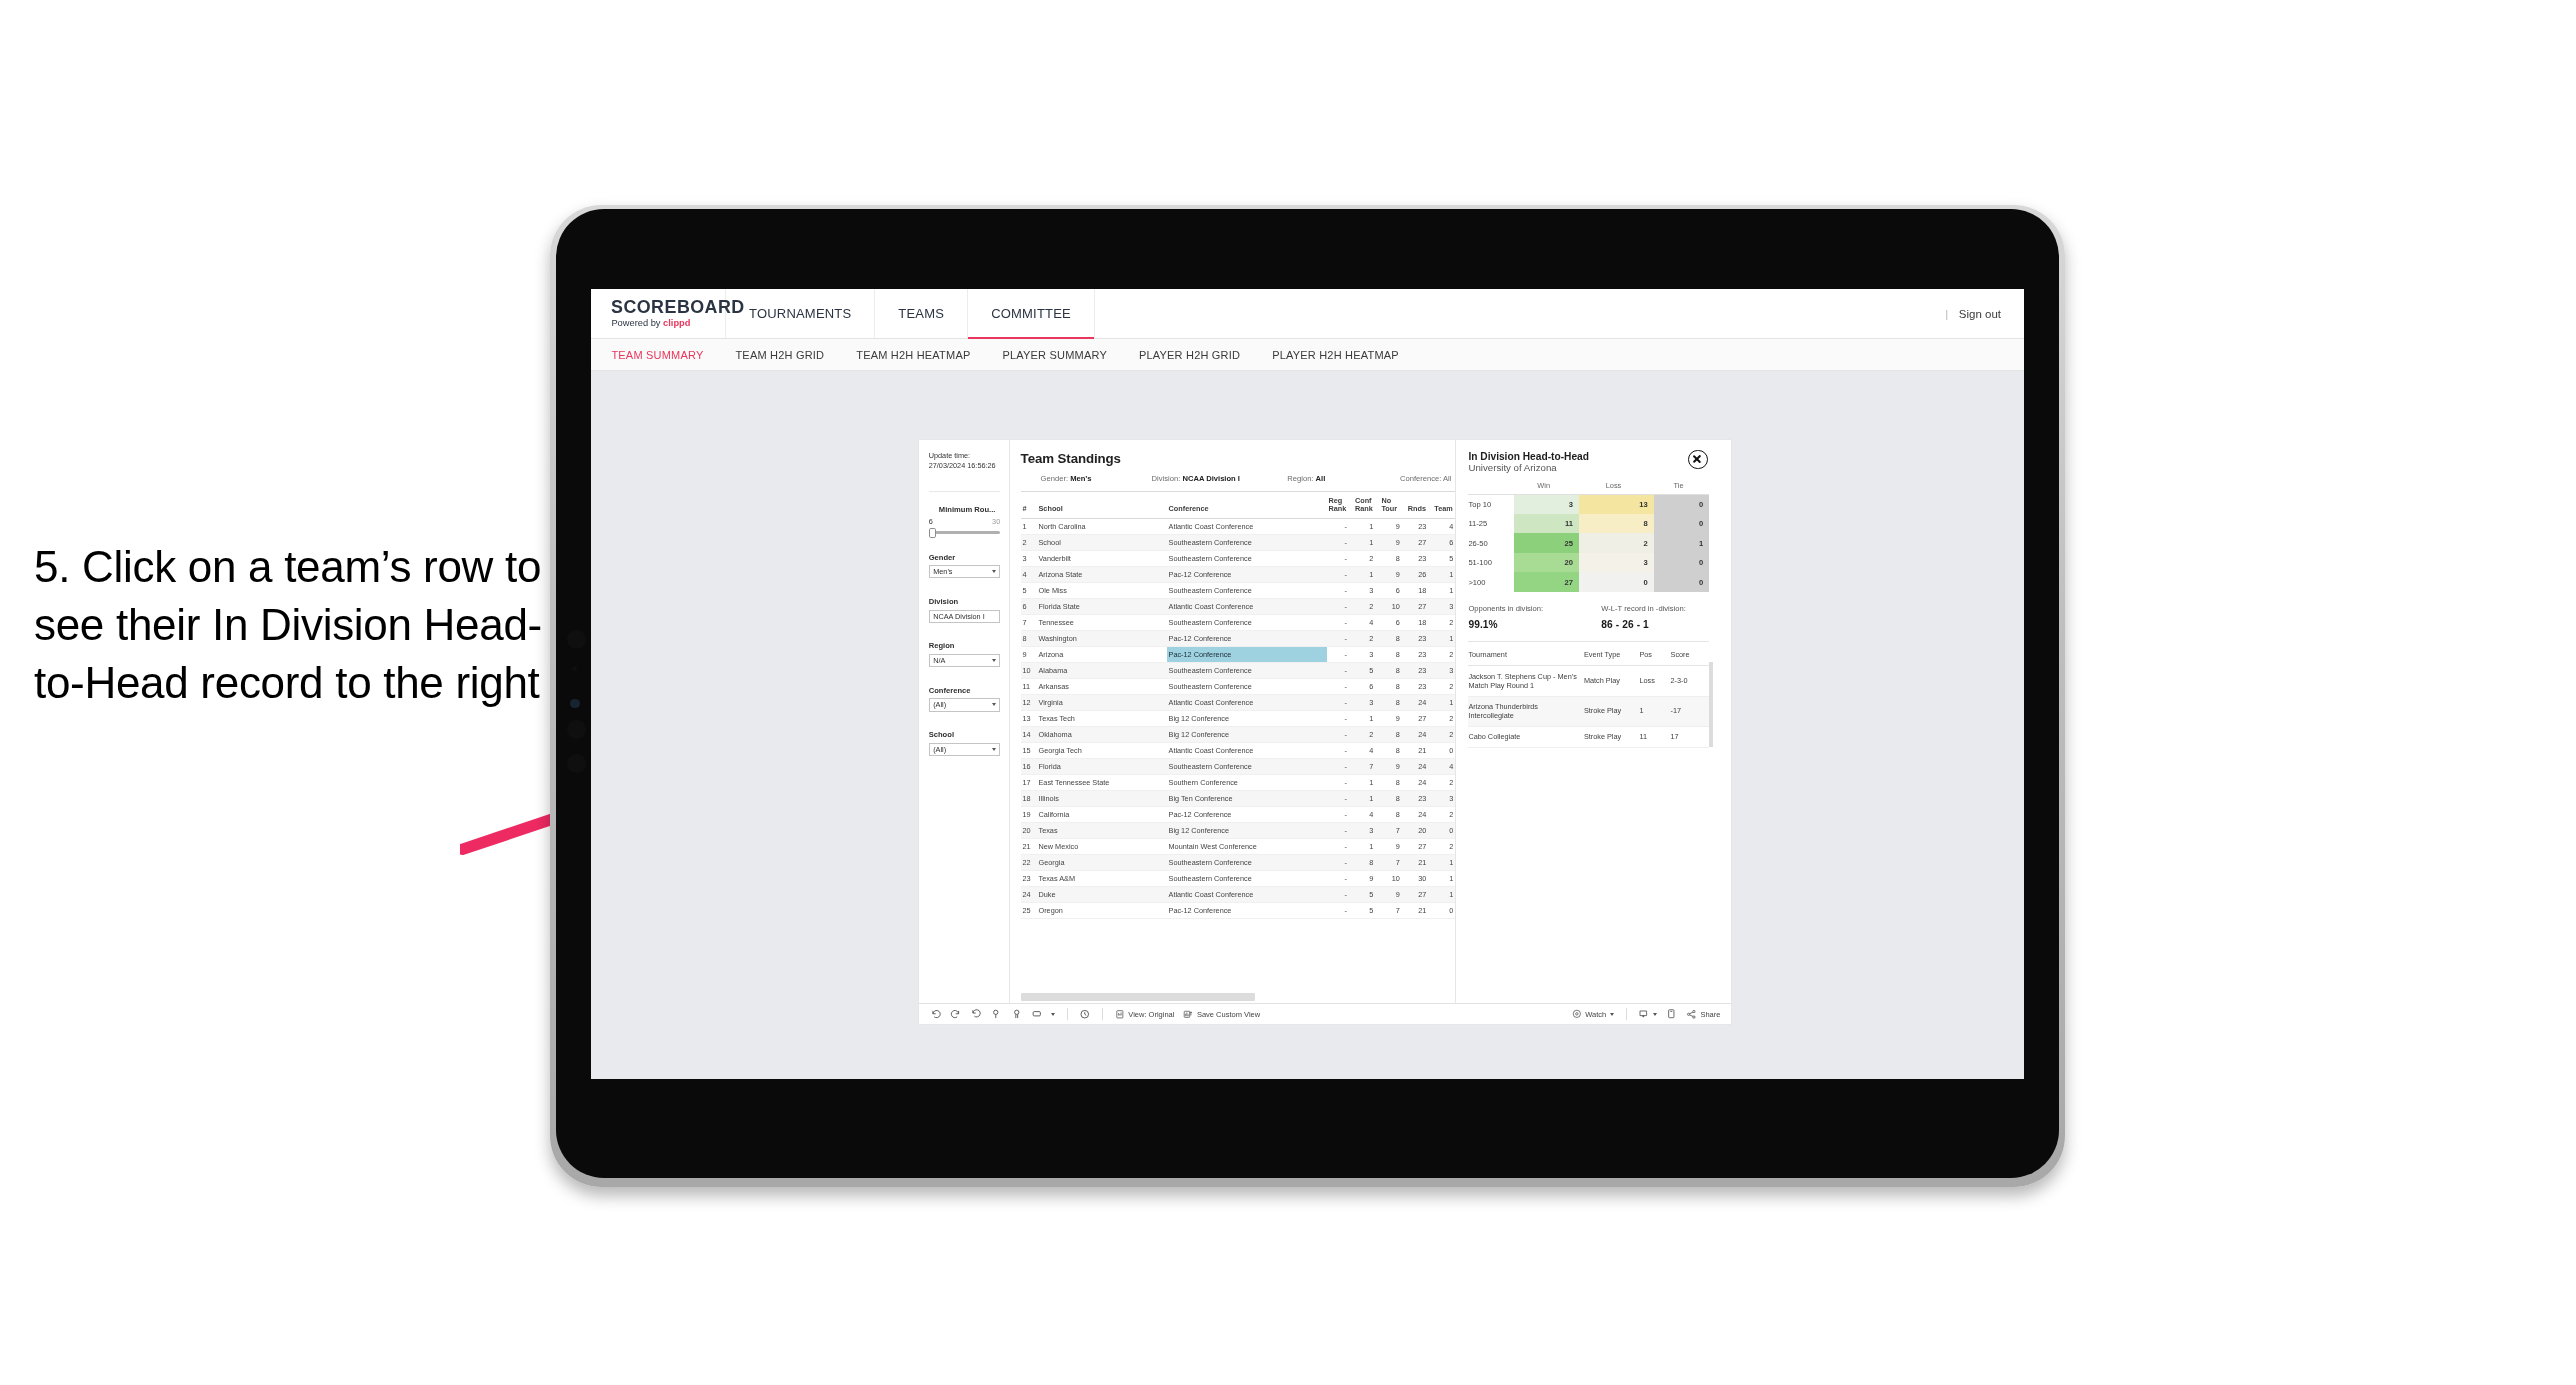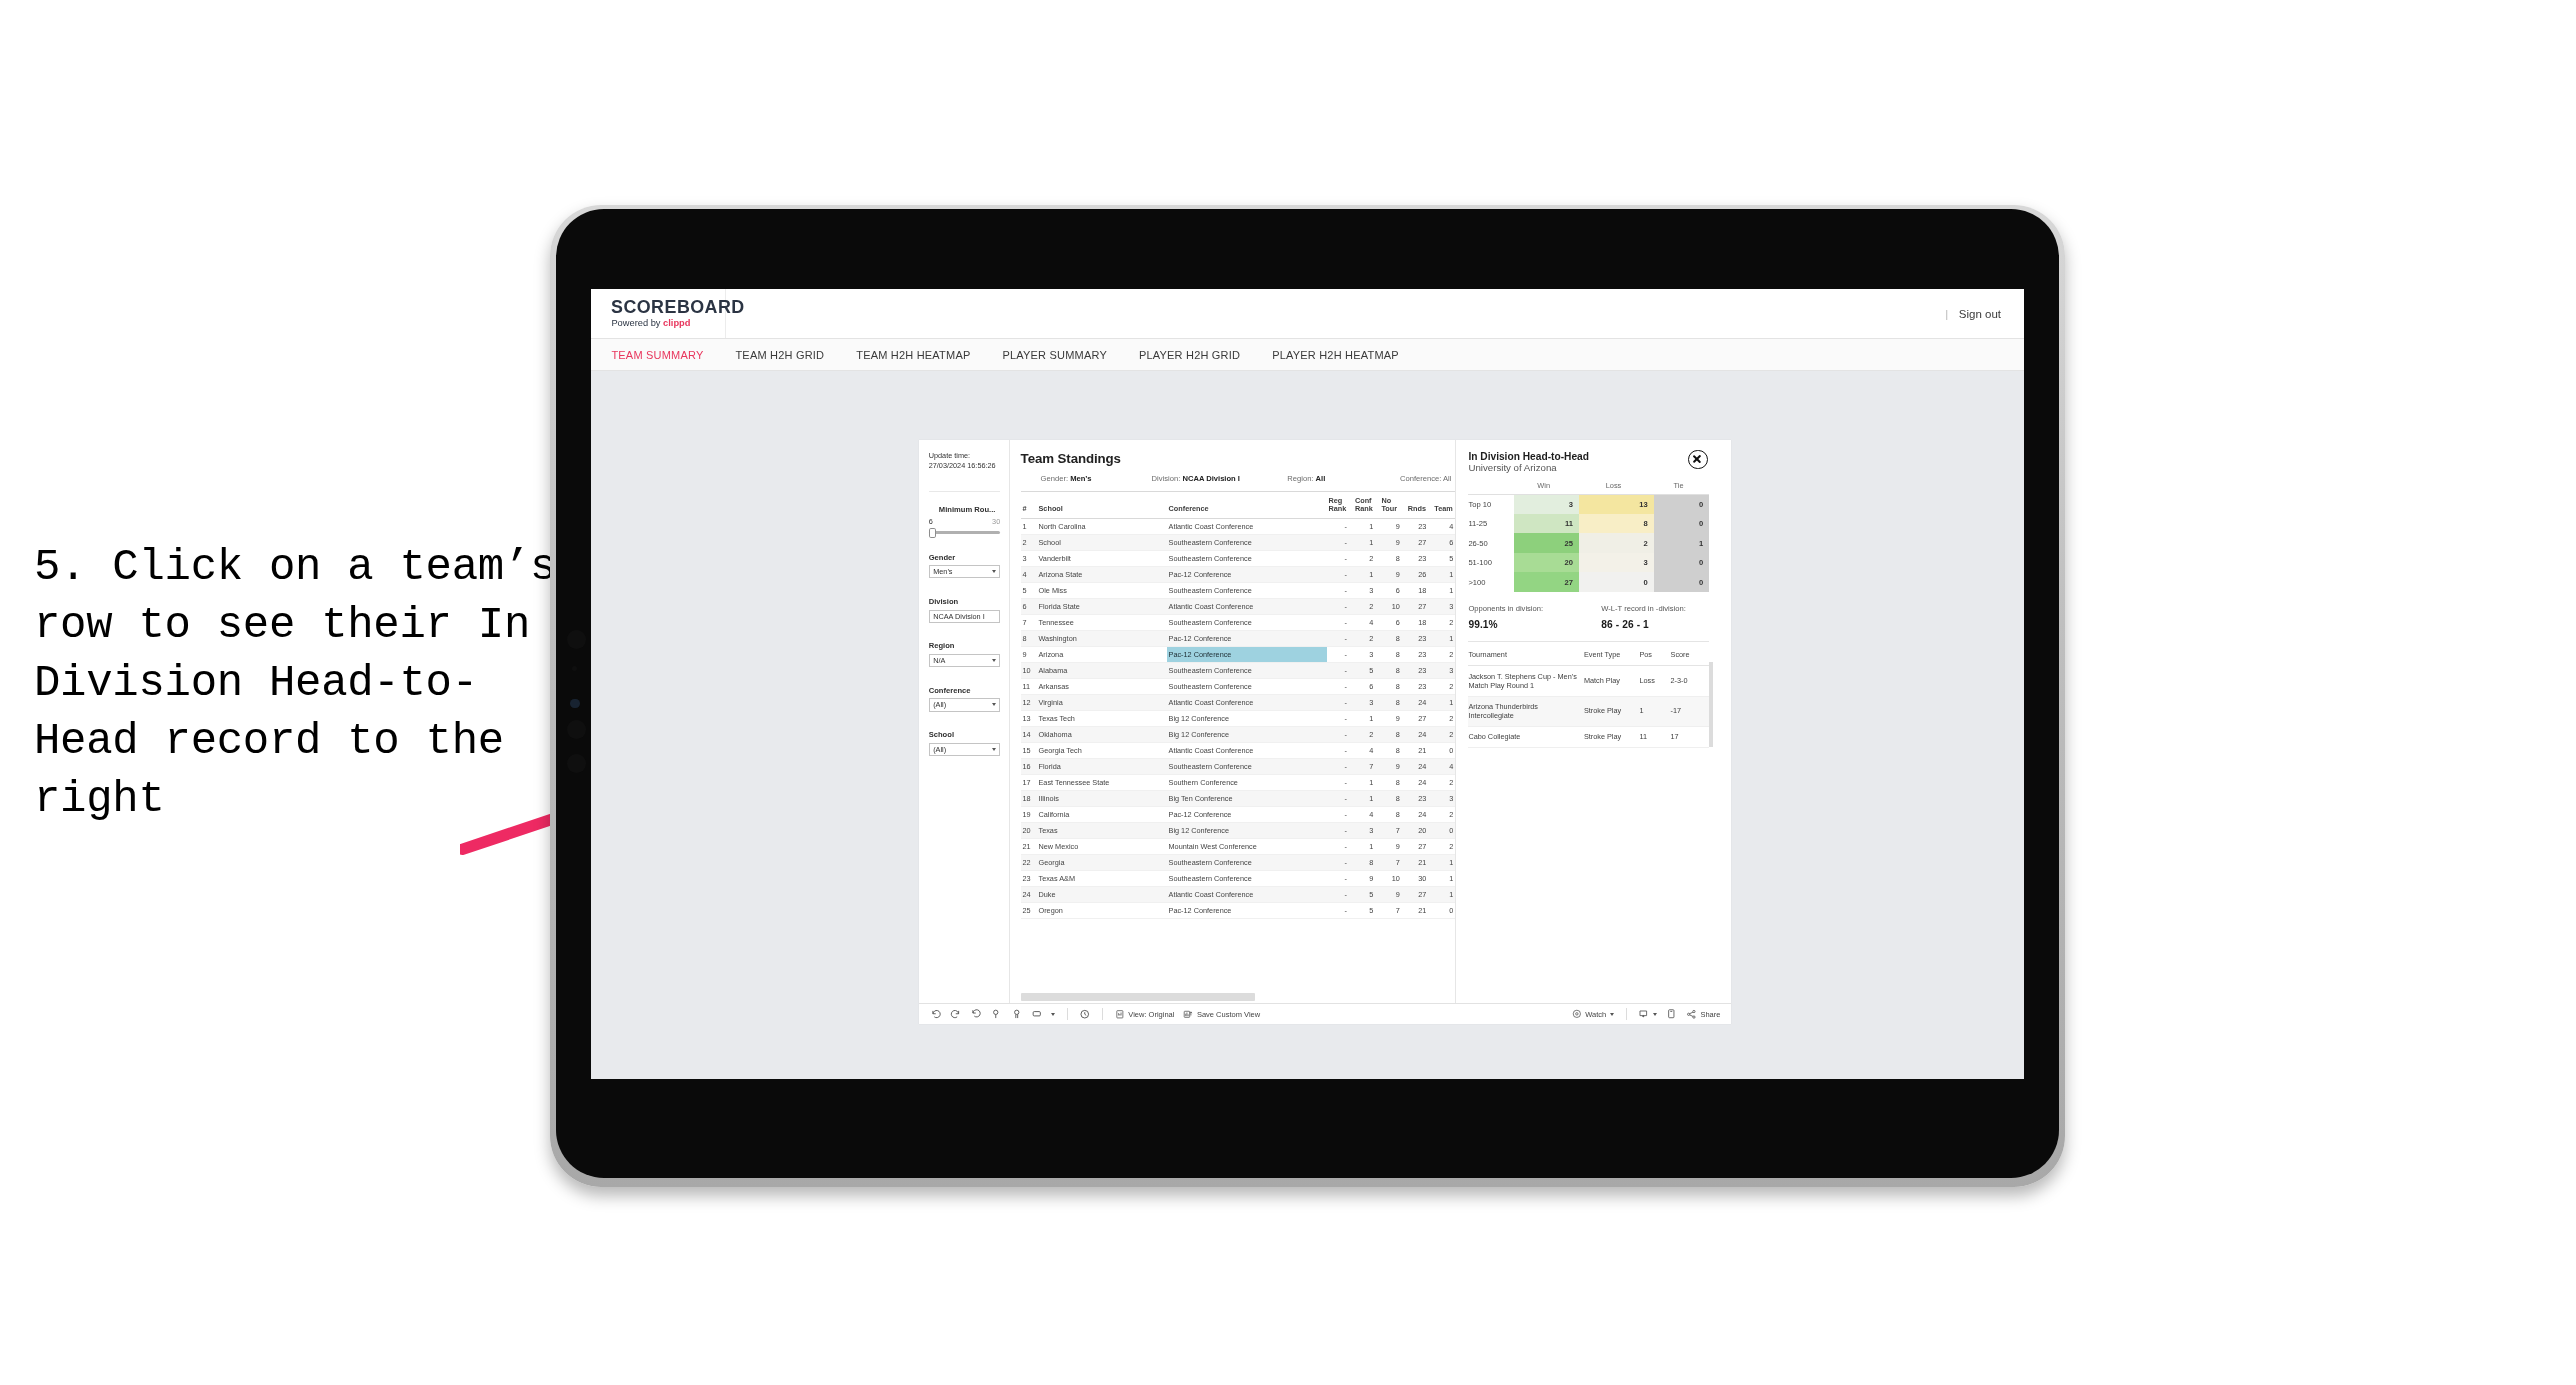--- a/index.html
+++ b/index.html
@@ -12,21 +12,21 @@
   }
 
   
   #annotation {
     position: absolute;
     left: 34px; top: 538px;
     width: 531px;
     font-size: 44px;
     line-height: 1.32;
     color: #000000;
-    font-family: Liberation Mono, monospace;
+    font-family: Liberation Sans, sans-serif;
     letter-spacing: -0.3px;
   }
   #arrow-svg {
     position: absolute;
     left: 460px; top: 655px;
     width: 584px; height: 212px;
     pointer-events: none;
   }
 
   
@@ -407,20 +407,25 @@
     <span class="bezel-btn" style="left:10.6px;top:545px;width:19.5px;height:19.5px;"></span>
   </div>
 
   <div id="screen">
 
     <div id="app-header">
       <div id="logo-cell">
         <div id="logo-main">SCOREBOARD</div>
         <div id="logo-sub"><span>Powered by </span><b>clippd</b></div>
       </div>
+      <nav class="topnav">
+        <div class="topnav-item">TOURNAMENTS</div>
+        <div class="topnav-item">TEAMS</div>
+        <div class="topnav-item active">COMMITTEE</div>
+      </nav>
       <div id="header-right">
         <span id="header-divider">|</span>
         <span id="signout">Sign out</span>
       </div>
     </div>
 
     <div id="subnav">
       <div class="subnav-item active">TEAM SUMMARY</div>
       <div class="subnav-item">TEAM H2H GRID</div>
       <div class="subnav-item">TEAM H2H HEATMAP</div>

